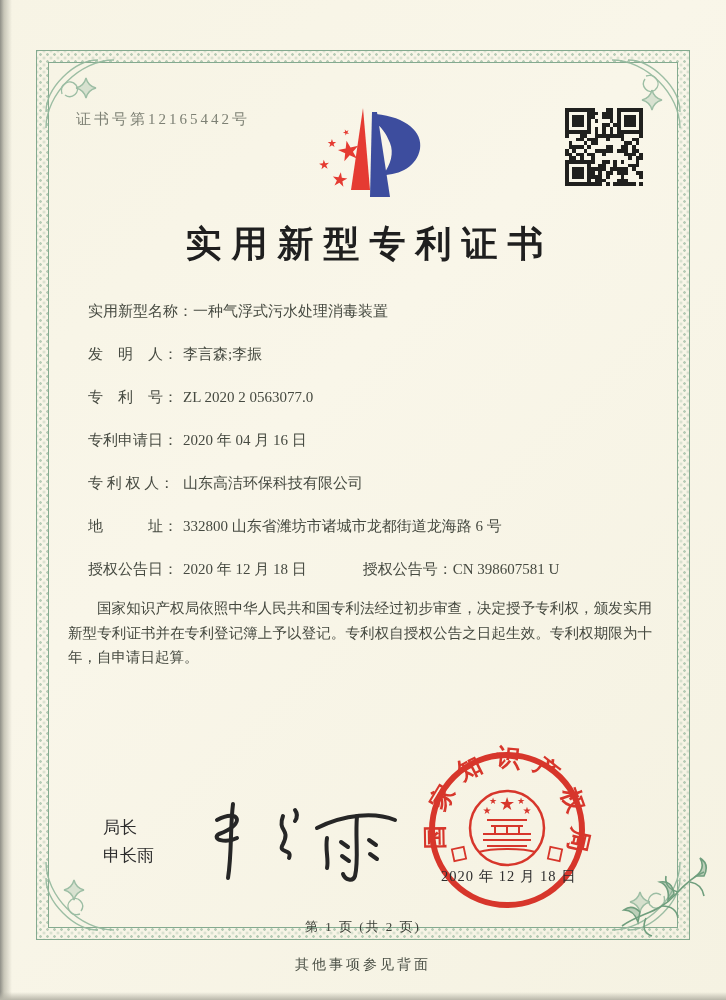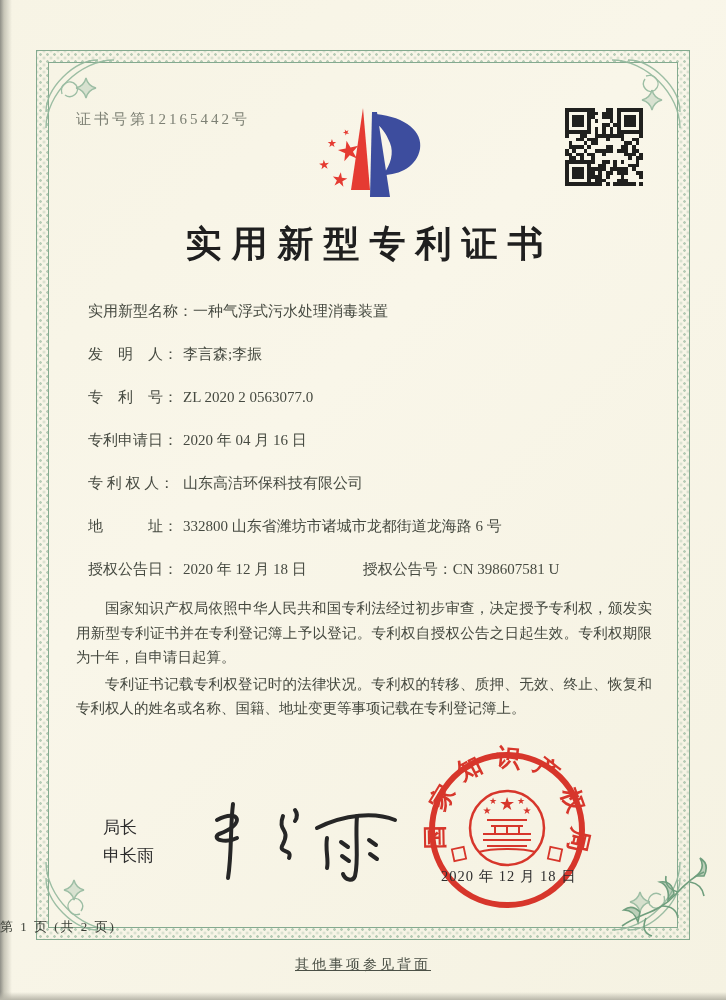--- a/index.html
+++ b/index.html
@@ -51,39 +51,39 @@
   .qr{position:absolute;left:565px;top:108px;width:78px;height:78px;}
   .title{
     position:absolute;left:0;right:0;top:220px;text-align:center;
     font-size:36px;font-weight:bold;letter-spacing:10px;color:#1f1f1f;margin-left:13px;
   }
   .fields{position:absolute;left:88px;top:300px;right:32px;color:#464a41;}
   .row{margin-bottom:21px;white-space:nowrap;font-size:15px;line-height:22px;}
   .lbl{display:inline-block;min-width:95px;}
   .lbl2{min-width:0;margin-left:56px;}
   .body-text{
-    position:absolute;left:76px;right:74px;top:596px;
+    position:absolute;left:68px;right:74px;top:596px;
     font-size:14.5px;line-height:24.5px;color:#44483f;text-align:justify;
   }
   .body-text p{margin:0 0 2px 0;text-indent:2em;}
   .director-label{position:absolute;left:103px;top:816px;font-size:17px;color:#2e2e2e;}
   .director-name{position:absolute;left:103px;top:844px;font-size:17px;color:#2e2e2e;}
   .signature{position:absolute;left:205px;top:798px;}
   .seal{position:absolute;left:421px;top:744px;width:172px;height:172px;opacity:.93;}
   .seal-date{
     position:absolute;left:441px;top:867px;font-size:14.5px;
     color:#2e2e2e;letter-spacing:1px;white-space:nowrap;
   }
   .page-ind{
-    position:absolute;left:0;right:0;top:918px;text-align:left;
+    position:absolute;left:0;right:0;top:918px;text-align:center;
     font-size:13px;letter-spacing:2px;color:#3b3f37;
   }
   .back-note{
     position:absolute;left:0;right:0;top:956px;text-align:center;
-    font-size:14px;letter-spacing:3px;color:#4b5046;text-decoration:underline;
+    font-size:14px;letter-spacing:3px;color:#4b5046;
   }
 </style>
 </head>
 <body>
 
 <div class="page">
 
   <div class="frame"></div>
 
   <svg class="corner tl" viewBox="0 0 80 80">
@@ -419,21 +419,20 @@
     <div class="row">
       <span class="lbl">地　　　址：</span><span class="val">332800 山东省潍坊市诸城市龙都街道龙海路 6 号</span>
     </div>
     <div class="row">
       <span class="lbl">授权公告日：</span><span class="val">2020 年 12 月 18 日</span><span class="lbl lbl2">授权公告号：</span><span class="val">CN 398607581 U</span>
     </div>
   </div>
 
   <div class="body-text">
     <p>国家知识产权局依照中华人民共和国专利法经过初步审查，决定授予专利权，颁发实用新型专利证书并在专利登记簿上予以登记。专利权自授权公告之日起生效。专利权期限为十年，自申请日起算。</p>
-    <p>专利证书记载专利权登记时的法律状况。专利权的转移、质押、无效、终止、恢复和专利权人的姓名或名称、国籍、地址变更等事项记载在专利登记簿上。</p>
   </div>
 
   <div class="director-label">局长</div>
   <div class="director-name">申长雨</div>
 
   <svg class="signature" width="200" height="85" viewBox="0 0 200 85">
     <g fill="none" stroke="#262626" stroke-width="4" stroke-linecap="round">
       <path d="M28,6 C25,30 27,55 23,80"></path>
       <path d="M12,22 C34,10 42,26 14,36 C6,41 20,46 32,40"></path>
       <path d="M78,18 C72,34 86,30 78,46 C72,56 88,50 84,60"></path>

